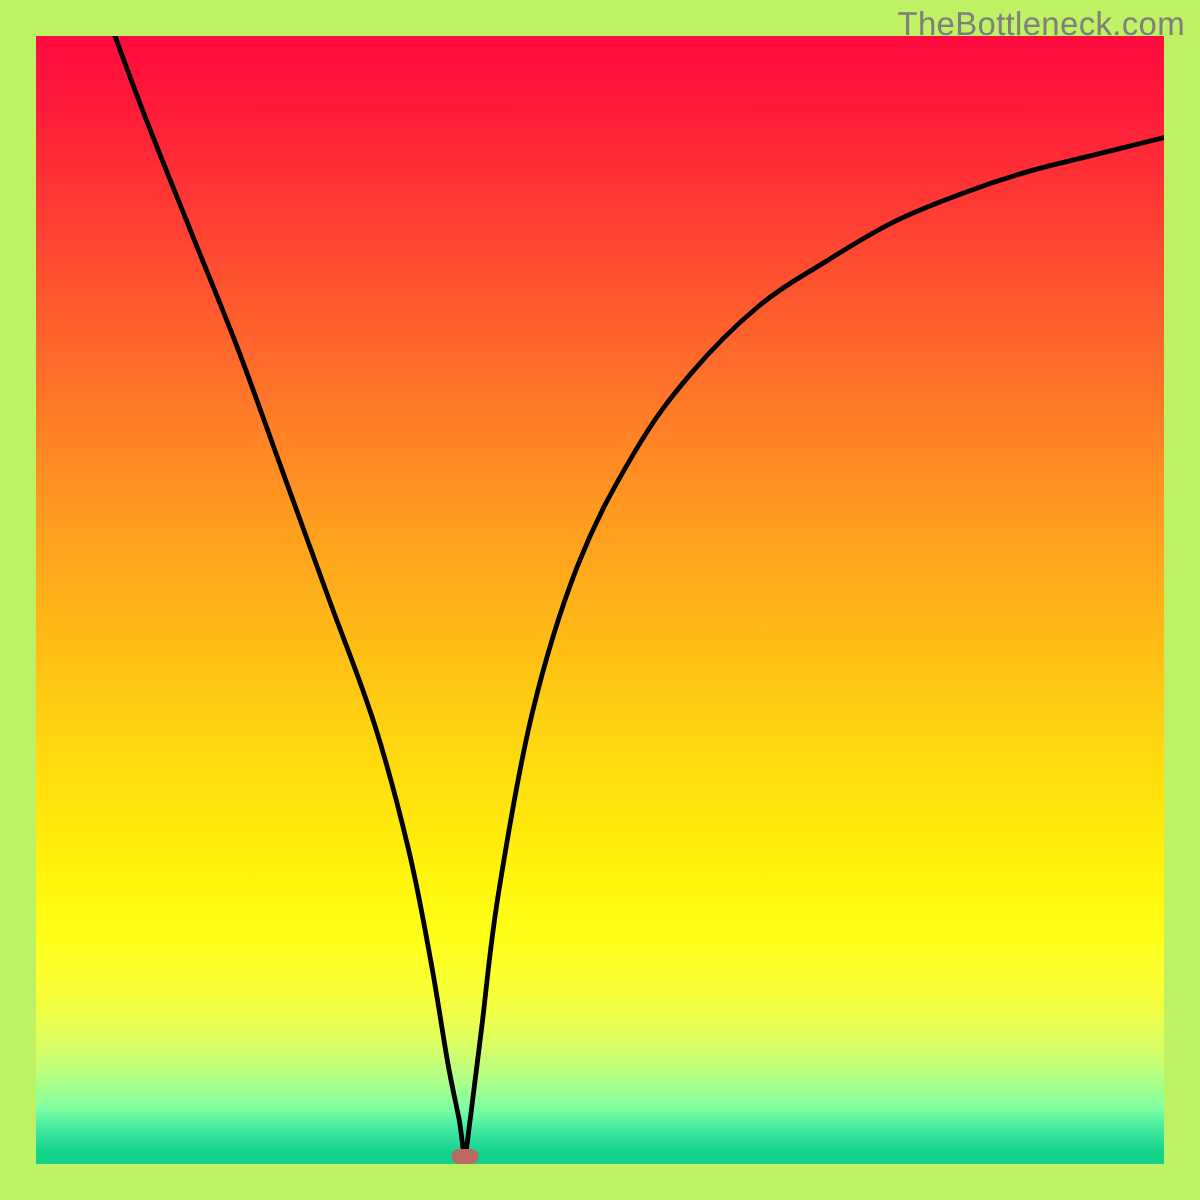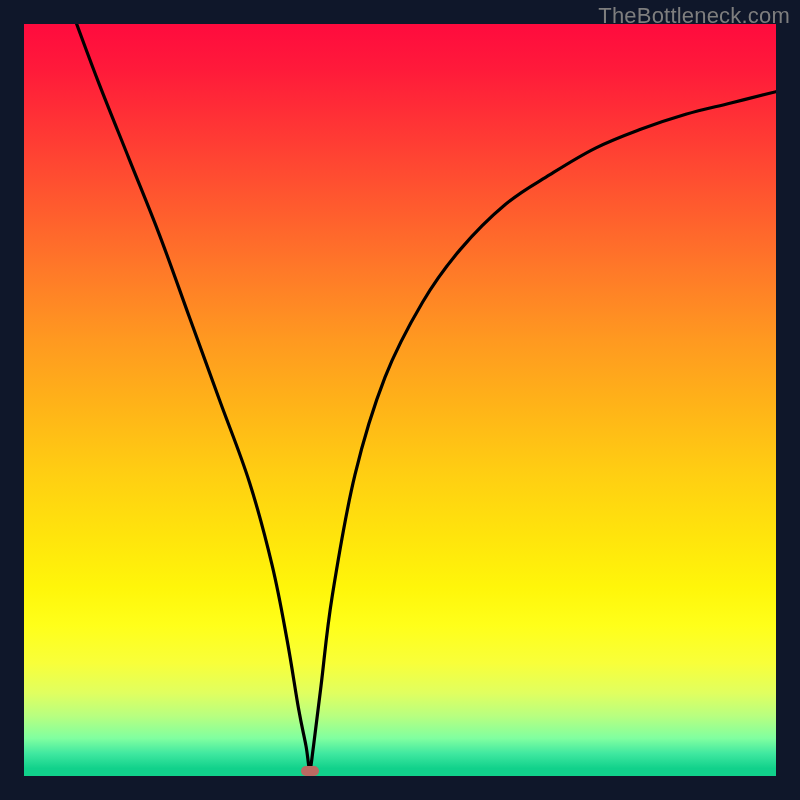--- a/index.html
+++ b/index.html
@@ -8,21 +8,21 @@
     width: 800px;
     height: 800px;
     background: #000;
     overflow: hidden;
     font-family: Arial, Helvetica, sans-serif;
   }
   .frame {
     position: relative;
     width: 800px;
     height: 800px;
-    background: #0f172a;
+    background: #bef264;
   }
   .plot {
     position: absolute;
     left: 24px;
     top: 24px;
     width: 752px;
     height: 752px;
     background: linear-gradient(to bottom,
       #ff0b3e 0%,
       #ff1a3a 6%,

